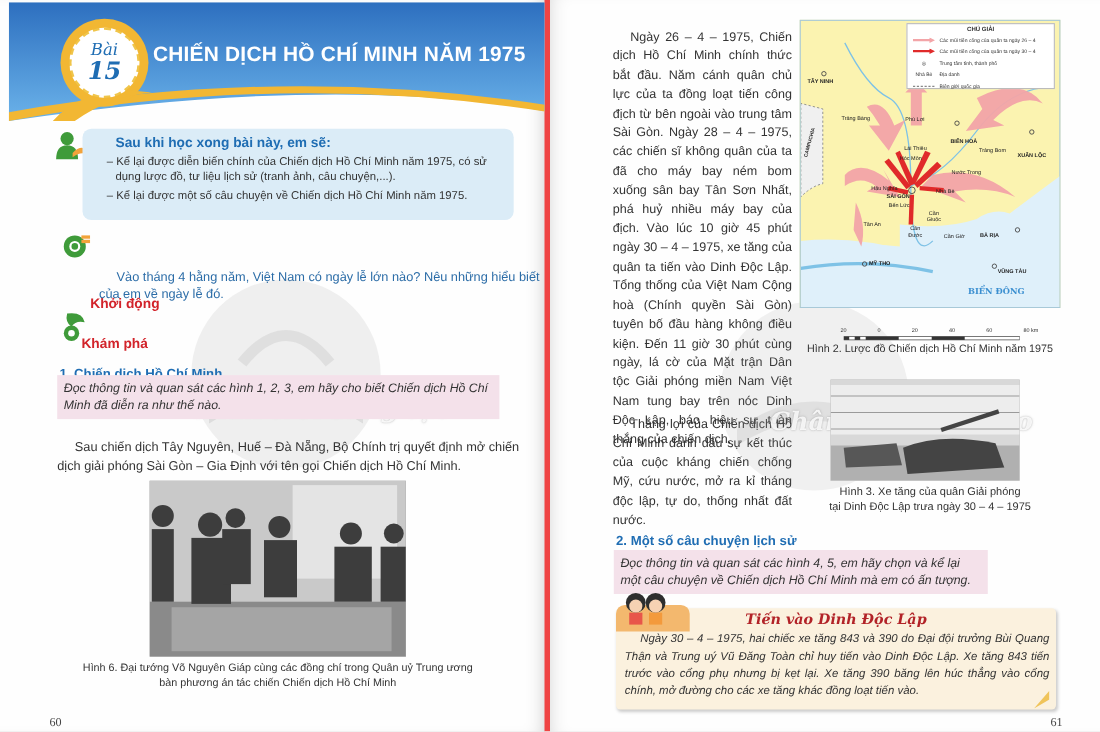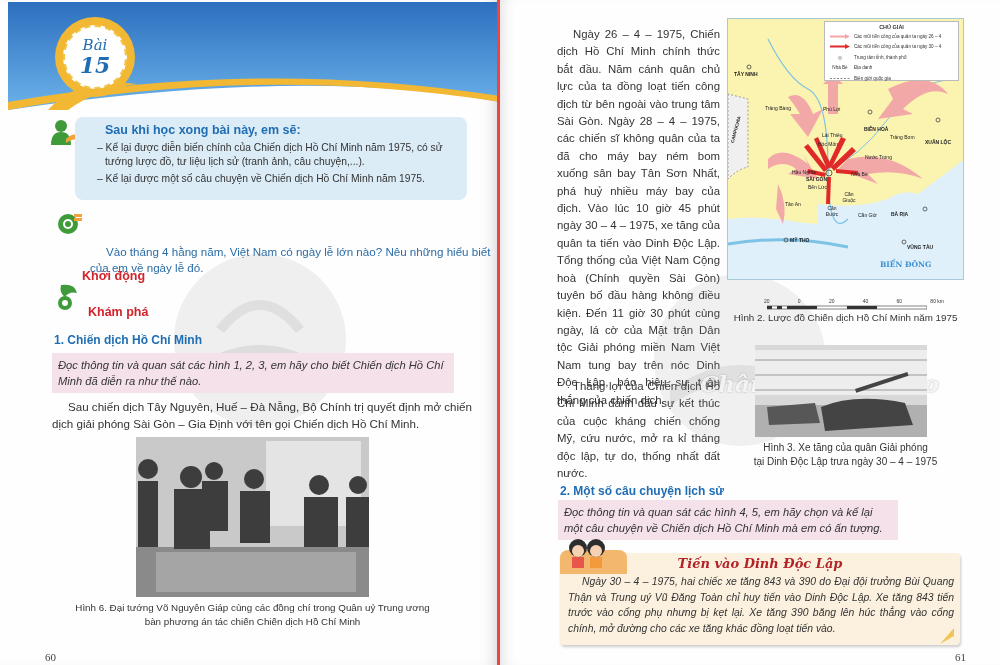--- a/index.html
+++ b/index.html
@@ -1,20 +1,20 @@
 <!DOCTYPE html>
 <html><head>
 <meta charset="utf-8">
 <style>
   * { box-sizing: border-box; margin: 0; padding: 0; }
   html, body { width: 1000px; height: 665px; overflow: hidden; background: #e9e9e9; }
   body { font-family: "Liberation Sans", sans-serif; color: #2a2a2a; position: relative; }
   .spread { position: absolute; left: 0; top: 0; width: 1000px; height: 665px; display: flex; }
   .page { position: relative; height: 665px; background: #fefefe; overflow: hidden; }
-  .page-left { width: 500px; border-right: 3px solid #ef4444; box-shadow: inset -12px 0 18px -14px rgba(0,0,0,0.25); }
+  .page-left { width: 500px; border-right: 5px solid #ef4444; box-shadow: inset -12px 0 18px -14px rgba(0,0,0,0.25); }
   .page-right { width: 500px; box-shadow: inset 12px 0 18px -14px rgba(0,0,0,0.2); }
 
   
   .banner { position: absolute; left: 8px; top: 2px; width: 500px; height: 108px; }
   .banner svg { position: absolute; left: 0; top: 0; }
   .lesson-badge { position: absolute; left: 55px; top: 23px; width: 64px; height: 64px; border-radius: 50%;
     background: #fff; border: 2px dashed #f0c54a; display: flex; flex-direction: column; align-items: center; justify-content: center; }
   .lesson-badge .b1 { font-family: "DejaVu Serif", serif; font-style: italic; color: #1f6db3; font-size: 15px; line-height: 15px; }
   .lesson-badge .b2 { font-family: "DejaVu Serif", serif; font-style: italic; color: #1f6db3; font-size: 22px; line-height: 24px; font-weight: bold; }
   .lesson-title { position: absolute; left: 131px; top: 37px; color: #fff; font-weight: bold; font-size: 19px; letter-spacing: 0.2px; }
@@ -77,59 +77,60 @@
         </defs>
         <path d="M0 0 H492 V100 Q300 64 0 108 Z" fill="url(#bg)"></path>
         <path d="M0 108 Q250 62 492 100 L492 94 Q250 56 0 100 Z" fill="#f2b733"></path>
         <circle cx="87" cy="55" r="40" fill="#f2b733"></circle>
         <path d="M40 108 Q70 74 130 82 Q90 86 60 108 Z" fill="#f2b733"></path>
       </svg>
       <div class="lesson-badge">
         <span class="b1">Bài</span>
         <span class="b2">15</span>
       </div>
+      <div class="lesson-title">CHIẾN DỊCH HỒ CHÍ MINH NĂM 1975</div>
     </div>
 
     <svg class="obj-icon" viewBox="0 0 42 26">
       <circle cx="11" cy="7" r="6" fill="#3f9b3a"></circle>
       <path d="M1 26 Q1 13 11 13 Q21 13 21 26 Z" fill="#3f9b3a"></path>
       <path d="M16 20 Q24 12 30 18 Q36 12 42 20 L42 24 Q36 18 30 22 Q24 18 16 24 Z" fill="#f2a33a"></path>
     </svg>
     <div class="objectives">
       <div class="obj-title">Sau khi học xong bài này, em sẽ:</div>
-      <div class="obj-item">– Kể lại được diễn biến chính của Chiến dịch Hồ Chí Minh năm 1975, có sử tướng lược đồ, tư liệu lịch sử (tranh ảnh, câu chuyện,...).</div>
+      <div class="obj-item">– Kể lại được diễn biến chính của Chiến dịch Hồ Chí Minh năm 1975, có sử dụng lược đồ, tư liệu lịch sử (tranh ảnh, câu chuyện,...).</div>
       <div class="obj-item" style="margin-top:3px">– Kể lại được một số câu chuyện về Chiến dịch Hồ Chí Minh năm 1975.</div>
     </div>
 
     <svg class="sec-icon" style="left:56px; top:210px;" viewBox="0 0 26 28">
       <circle cx="12" cy="14" r="10" fill="#3f9b3a"></circle>
       <circle cx="12" cy="14" r="5" fill="#fff"></circle>
       <circle cx="12" cy="14" r="3" fill="#3f9b3a"></circle>
       <rect x="18" y="4" width="8" height="3" fill="#f2a33a"></rect>
       <rect x="18" y="8" width="8" height="3" fill="#f2a33a"></rect>
     </svg>
     <div class="sec-label" style="left:82px; top:225px;margin-top:44px;">Khởi động</div>
     <div class="intro-text">Vào tháng 4 hằng năm, Việt Nam có ngày lễ lớn nào? Nêu những hiểu biết của em về ngày lễ đó.</div>
 
     <svg class="sec-icon" style="left:55px; top:283px;" viewBox="0 0 26 28">
       <path d="M6 2 Q20 0 22 10 Q14 8 10 14 Q4 10 6 2 Z" fill="#3f9b3a"></path>
       <circle cx="10" cy="20" r="7" fill="#3f9b3a"></circle>
       <circle cx="10" cy="20" r="3" fill="#fff"></circle>
     </svg>
-    <div class="sec-label" style="left:88px; top:305px;">Khám phá</div>
+    <div class="sec-label" style="left:74px; top:305px;">Khám phá</div>
 
     <svg class="wm" style="left:160px; top:250px;" width="200" height="180" viewBox="0 0 200 180">
       <circle cx="100" cy="90" r="86" fill="rgba(140,140,140,0.13)"></circle>
       <path d="M30 120 Q100 70 170 120 L170 135 Q100 90 30 135 Z" fill="rgba(140,140,140,0.18)"></path>
       <path d="M60 80 Q100 30 140 80" fill="none" stroke="rgba(140,140,140,0.16)" stroke-width="10"></path>
     </svg>
     <div class="wm-text" style="left:172px; top:358px;">Chân trời sáng tạo</div>
 
     <div class="h1" style="left:54px; top:333px;">1. Chiến dịch Hồ Chí Minh</div>
-    <div class="task-box" style="left:52px; top:353px; width:402px;">Đọc thông tin và quan sát các hình 1, 2, 3, em hãy cho biết Chiến dịch Hồ Chí Minh đã diễn ra như thế nào.</div>
+    <div class="task-box" style="left:52px; top:341px; width:402px;">Đọc thông tin và quan sát các hình 1, 2, 3, em hãy cho biết Chiến dịch Hồ Chí Minh đã diễn ra như thế nào.</div>
     <div class="para indent" style="left:52px; top:398px; width:420px;">Sau chiến dịch Tây Nguyên, Huế – Đà Nẵng, Bộ Chính trị quyết định mở chiến dịch giải phóng Sài Gòn – Gia Định với tên gọi Chiến dịch Hồ Chí Minh.</div>
 
     <div class="photo1">
       <svg width="233" height="160" viewBox="0 0 233 160">
         <rect width="233" height="160" fill="#c9c9c9"></rect>
         <rect x="130" y="4" width="95" height="85" fill="#e4e4e4"></rect>
         <rect x="0" y="110" width="233" height="50" fill="#8a8a8a"></rect>
         <rect x="20" y="115" width="200" height="40" fill="#a5a5a5"></rect>
         <g fill="#3d3d3d">
           <circle cx="12" cy="32" r="10"></circle>

